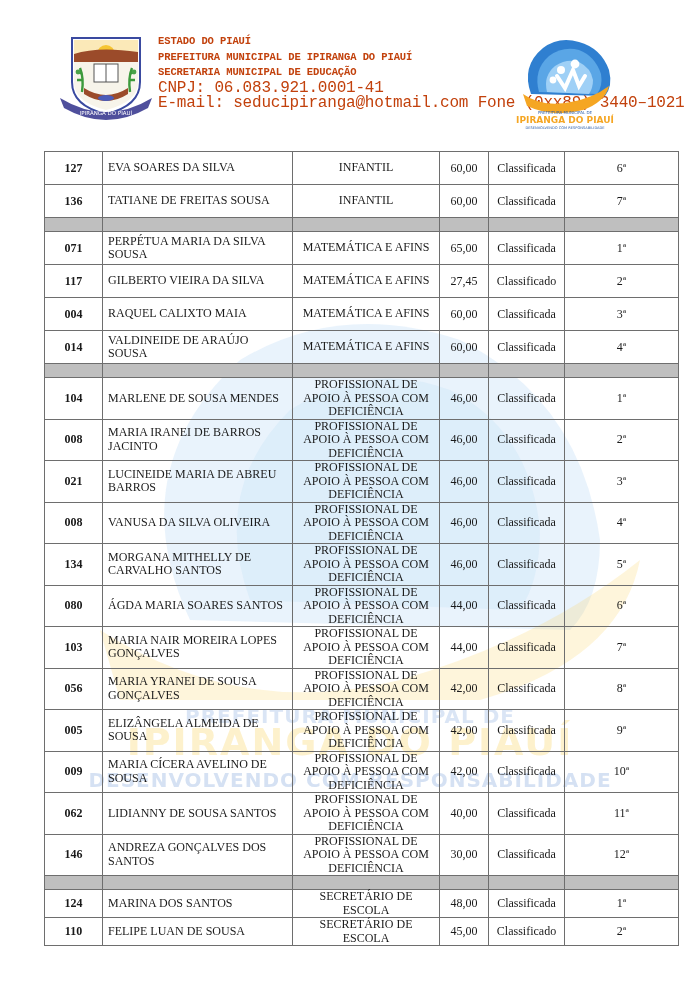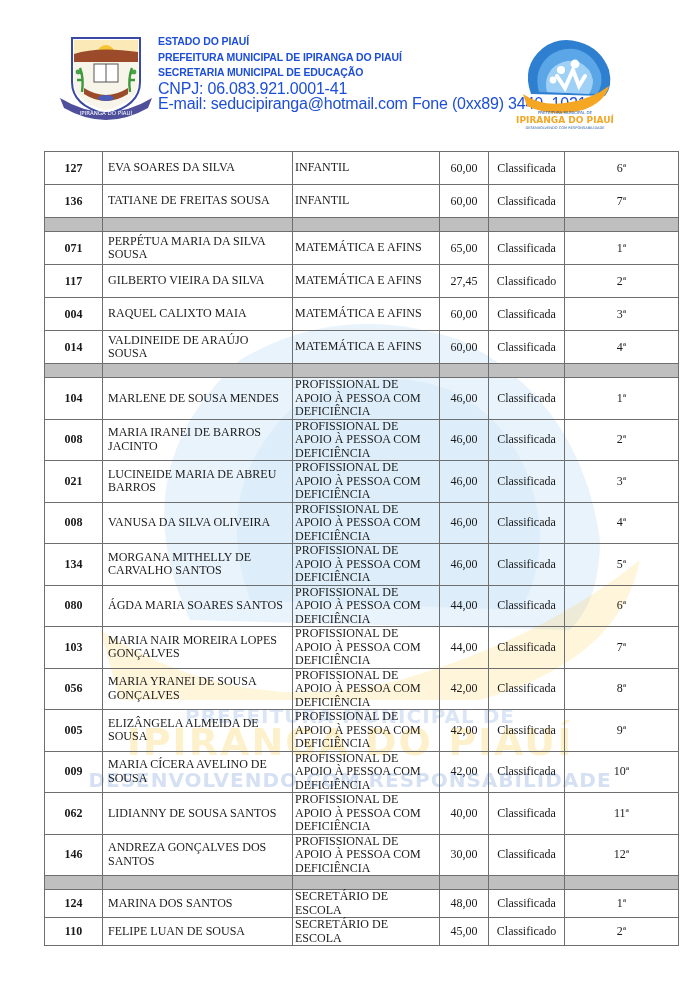--- a/index.html
+++ b/index.html
@@ -2,39 +2,39 @@
 <html><head>
   <meta charset="utf-8">
   <style>
     * { box-sizing: border-box; margin: 0; padding: 0; }
     html, body { width: 699px; height: 989px; background: #ffffff; overflow: hidden; }
     body { position: relative; font-family: "Liberation Serif", serif; color: #1a1a1a; }
 
     
     .header { position: absolute; left: 0; top: 0; width: 699px; height: 145px; }
     .crest { position: absolute; left: 58px; top: 36px; width: 96px; height: 84px; }
-    .header-text { position: absolute; left: 158px; top: 34px; font-family: Liberation Sans, sans-serif; color: #1d4ed8; }
+    .header-text { position: absolute; left: 158px; top: 34px; font-family: Liberation Mono, monospace; color: #c2410c; }
     .header-text .l-bold { font-weight: bold; font-size: 10.5px; line-height: 15.6px; letter-spacing: -0.1px; }
     .header-text .l-reg { font-size: 16px; line-height: 15.6px; letter-spacing: -0.2px; }
     .brand-logo { position: absolute; left: 513px; top: 36px; width: 104px; height: 96px; }
 
     
     .watermark { position: absolute; left: 40px; top: 300px; width: 620px; height: 500px; pointer-events: none; z-index: 0; }
     .wm-text { position: absolute; font-family: "DejaVu Sans", sans-serif; font-weight: bold; text-align: center; width: 100%; left: 0; }
     .wm-line1 { top: 404px; font-size: 20px; color: rgba(150,180,225,0.35); letter-spacing: 1px; }
     .wm-line2 { top: 420px; font-size: 38px; color: rgba(250,215,110,0.35); letter-spacing: 2px; }
     .wm-line3 { top: 468px; font-size: 20px; color: rgba(150,180,225,0.40); letter-spacing: 1px; }
 
     
     .table-wrap { position: absolute; left: 44px; top: 151px; width: 612px; z-index: 1; }
     table { border-collapse: collapse; width: 612px; table-layout: fixed; font-family: "Liberation Serif", serif; }
     td { border: 1px solid #6e6e6e; font-size: 12px; vertical-align: middle; padding: 0 5px; }
     td.c-id { width: 58px; text-align: center; font-weight: bold; }
     td.c-name { width: 190px; text-align: left; line-height: 13.5px; }
-    td.c-area { width: 147px; text-align: left; line-height: 13.5px; padding: 0 2px; }
+    td.c-area { width: 147px; text-align: center; line-height: 13.5px; padding: 0 2px; }
     td.c-score { width: 49px; text-align: center; }
     td.c-status { width: 76px; text-align: center; }
     td.c-rank { width: 114px; text-align: center; }
     tr.r-std { height: 33px; }
     tr.r-tall { height: 41px; }
     tr.r-small { height: 28px; }
     tr.sep { height: 14px; }
     tr.sep td { background: #bfbfbf; }
   </style>
 </head>

